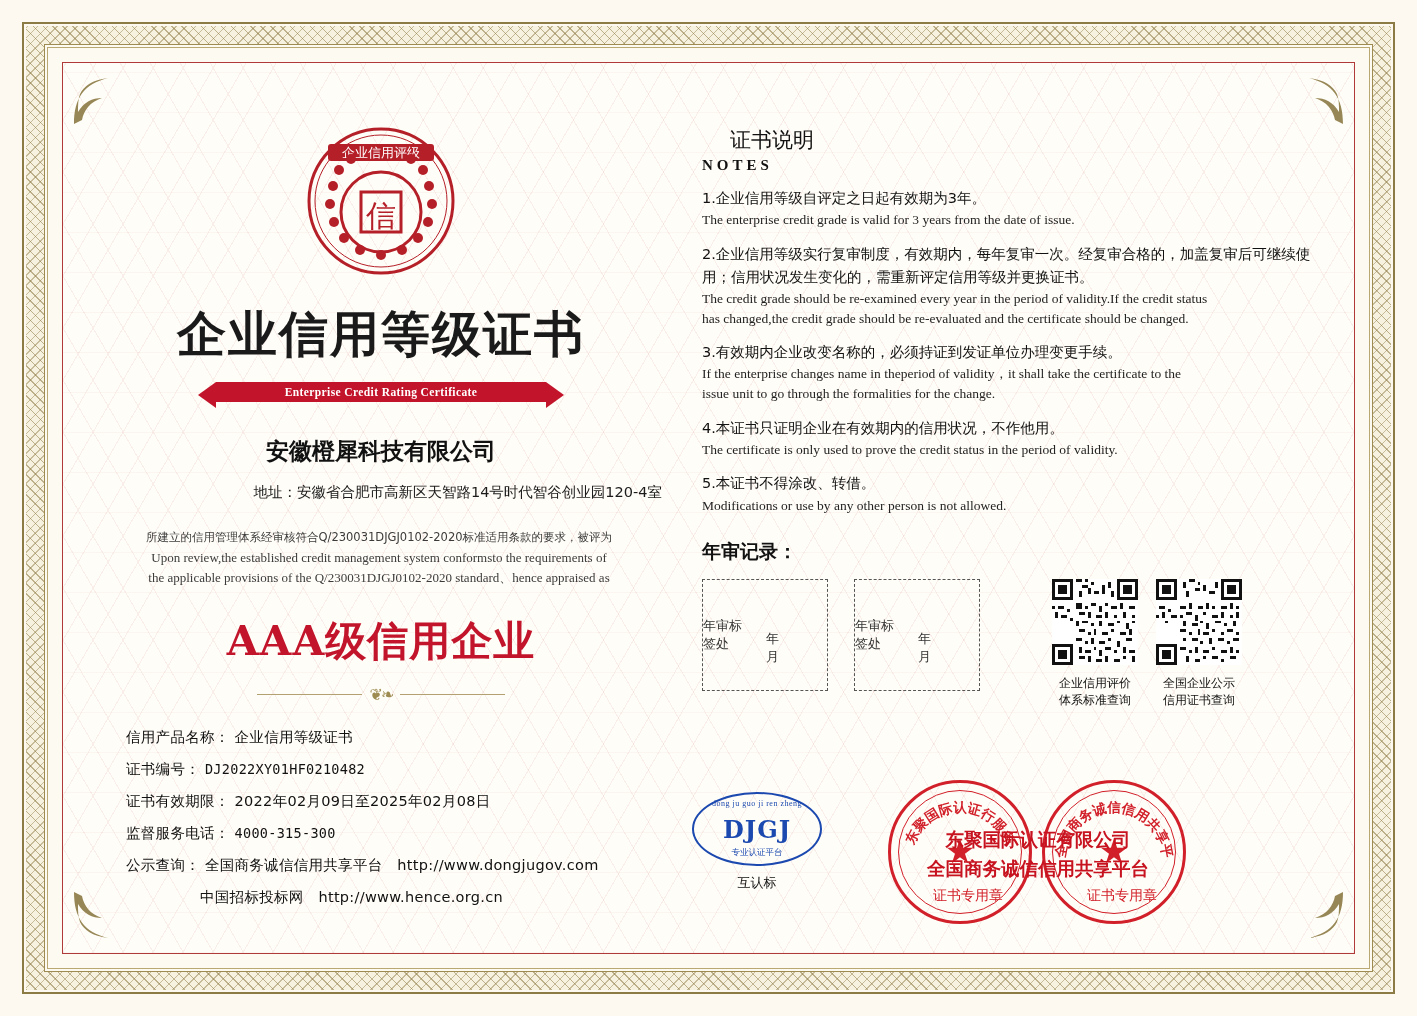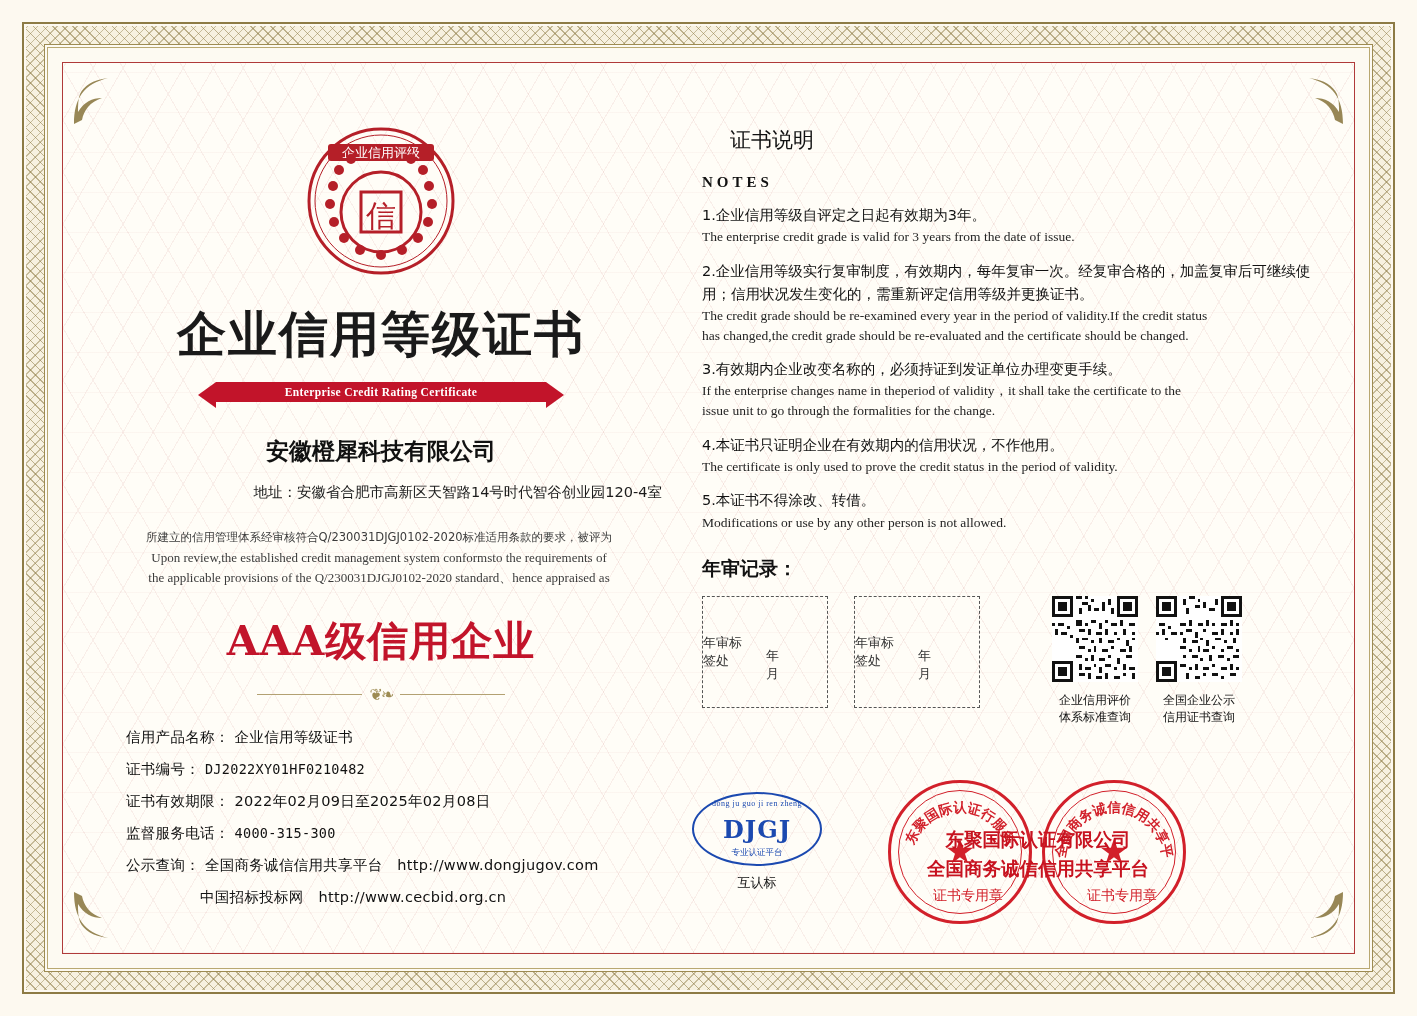--- a/index.html
+++ b/index.html
@@ -105,21 +105,21 @@
           font-family:"DejaVu Sans","Liberation Sans",sans-serif;}
   .fields .row{margin-bottom:13px;letter-spacing:.3px;}
   .fields .row .lbl{}
   .fields .row .val{font-family:"DejaVu Sans Mono","Liberation Mono",monospace;font-size:13.5px;}
   .fields .row .valcn{}
   .fields .sub{margin-left:74px;}
 
   
   .notes-title{font-size:21px;font-weight:normal;color:#111;
     font-family:"DejaVu Serif",serif;margin-left:28px;}
-  .notes-sub{font-size:15px;letter-spacing:4px;font-weight:bold;margin-top:20px;color:#111;}
+  .notes-sub{font-size:15px;letter-spacing:4px;font-weight:bold;margin-top:3px;color:#111;}
   .note{margin-top:13px;}
   .note .cn{font-size:14.5px;color:#111;line-height:1.6;
     font-family:"DejaVu Sans","Liberation Sans",sans-serif;}
   .note .en{font-size:13.5px;color:#232323;line-height:1.45;}
 
   .annual-title{margin-top:24px;font-size:19px;font-weight:bold;color:#111;
     font-family:"DejaVu Serif",serif;}
   .annual-row{display:flex;margin-top:14px;align-items:flex-start;}
   .stampbox{
     width:124px;height:110px;border:1px dashed #555;margin-right:26px;
@@ -278,21 +278,21 @@
         </div>
         <div class="row">
           <span class="lbl">监督服务电话：</span>
           <span class="val">4000-315-300</span>
         </div>
         <div class="row">
           <span class="lbl">公示查询：</span>
           <span class="valcn">全国商务诚信信用共享平台　http://www.dongjugov.com</span>
         </div>
         <div class="row sub">
-          <span class="valcn">中国招标投标网　http://www.cecbid.org.cn</span>
+          <span class="valcn">中国招标投标网　http://www.hence.org.cn</span>
         </div>
       </div>
     </div>
 
     <div class="right">
       <div class="notes-title">证书说明</div>
       <div class="notes-sub">NOTES</div>
 
       <div class="note">
         <div class="cn">1.企业信用等级自评定之日起有效期为3年。</div>

